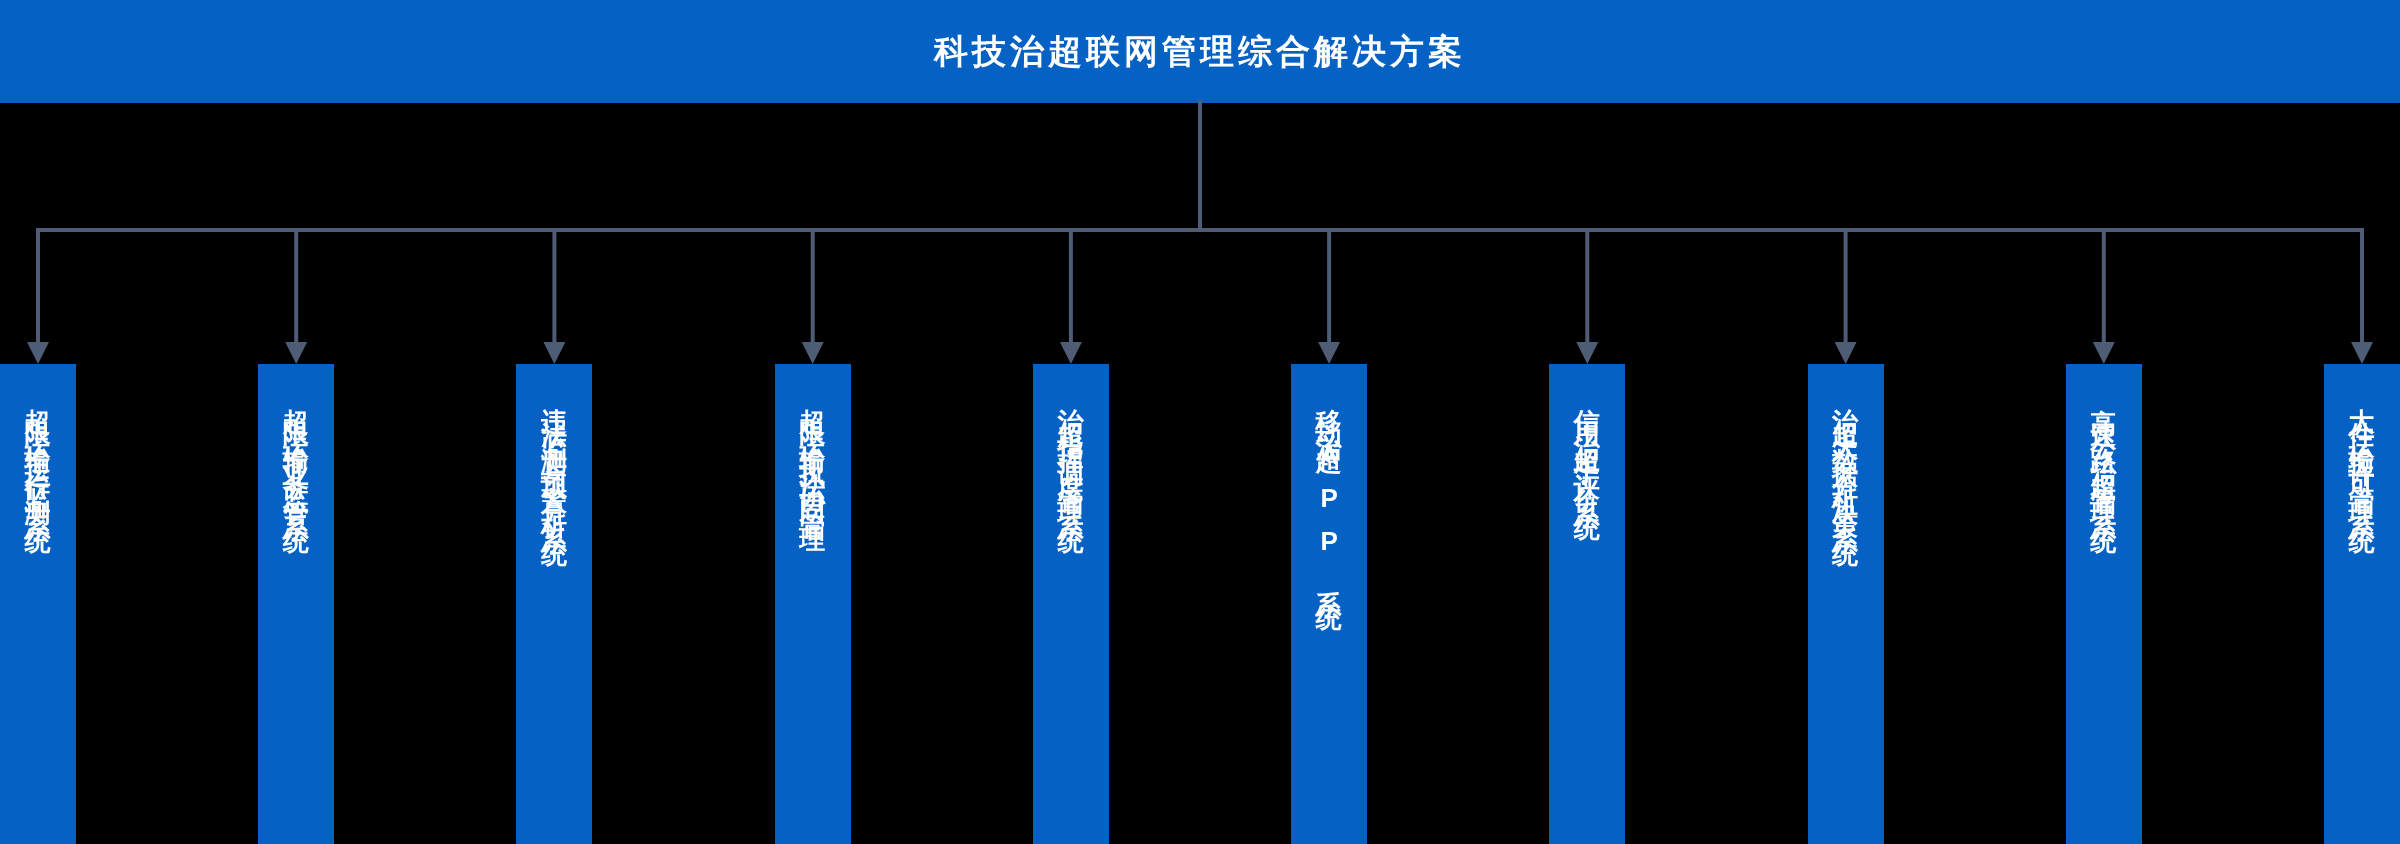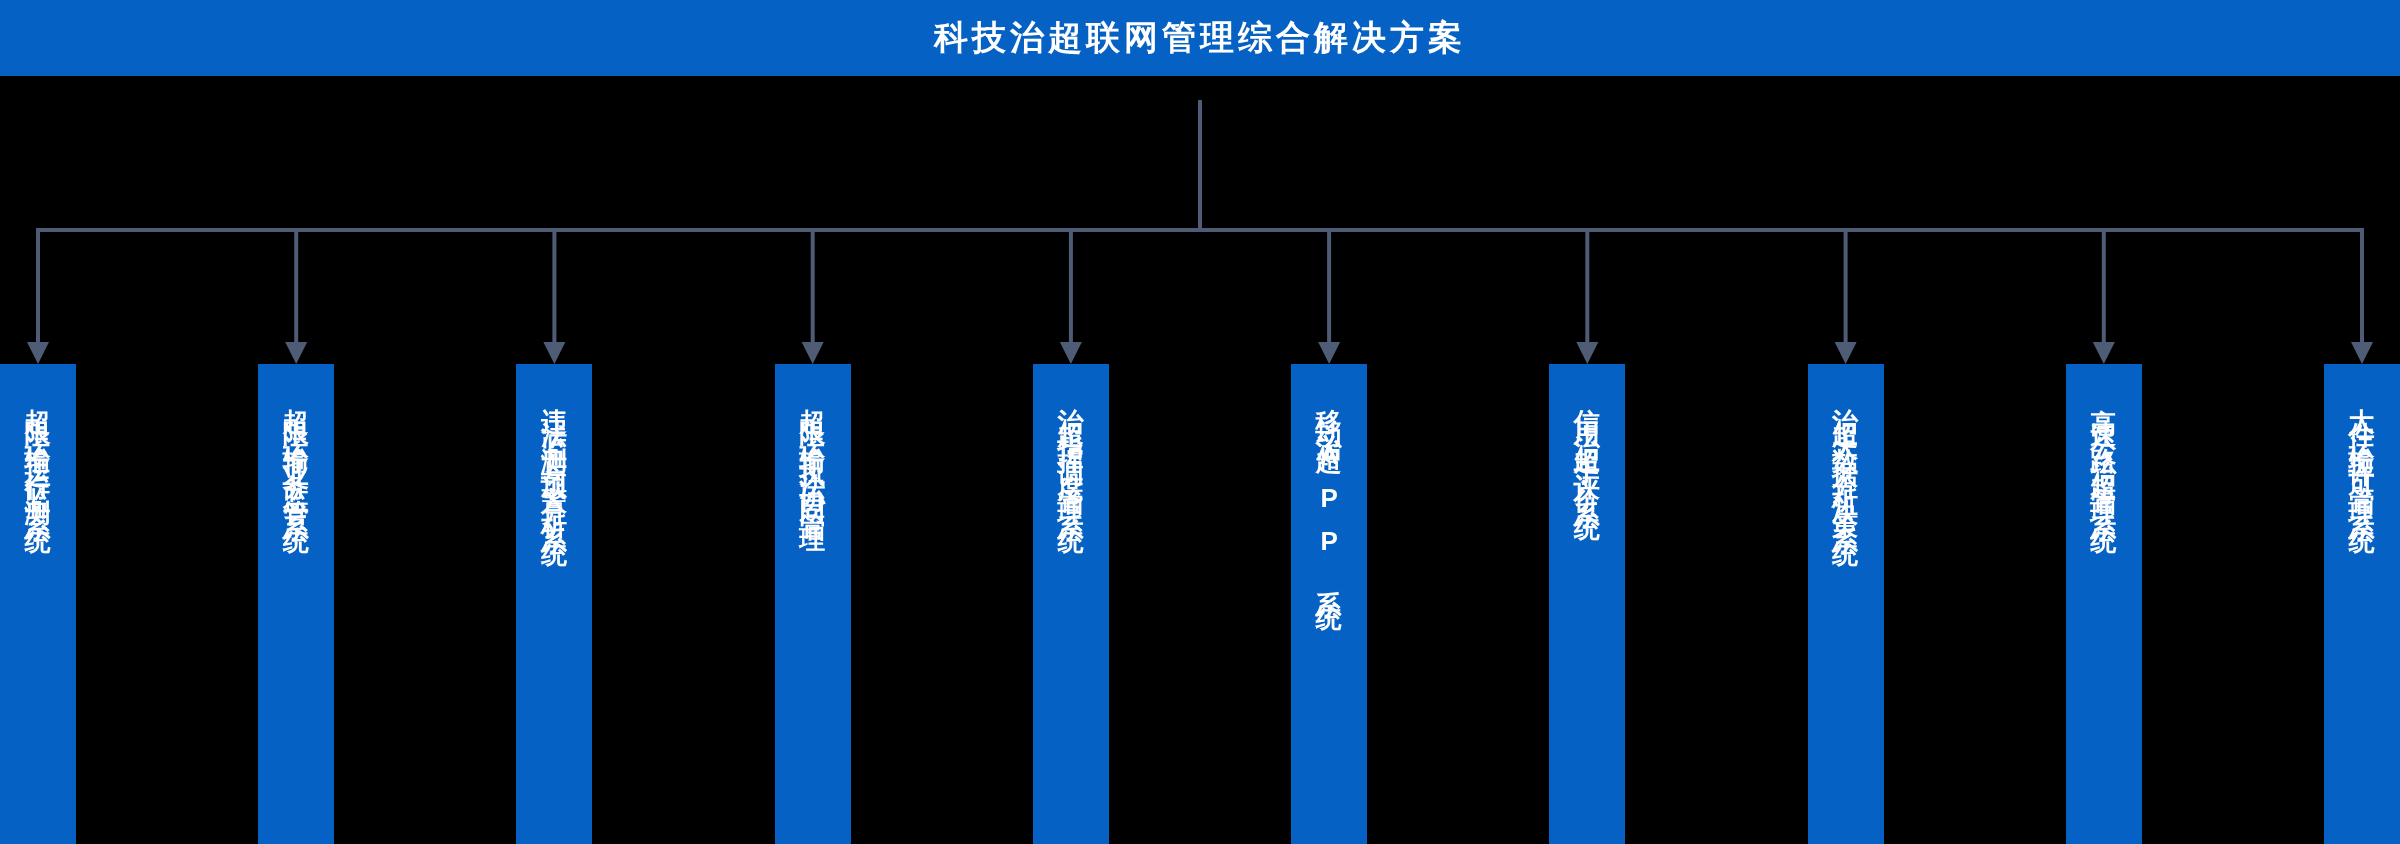--- a/index.html
+++ b/index.html
@@ -18,21 +18,21 @@
     position: relative;
     width: 2400px;
     height: 844px;
     background: var(--background);
     overflow: hidden;
   }
   .header {
     position: absolute;
     top: 0; left: 0;
     width: 2400px;
-    height: 76px;
+    height: 103px;
     background: var(--header-bg);
     display: flex;
     align-items: center;
     justify-content: center;
   }
   .header h1 {
     color: var(--text);
     font-size: 34px;
     font-weight: 700;
     letter-spacing: 4px;

